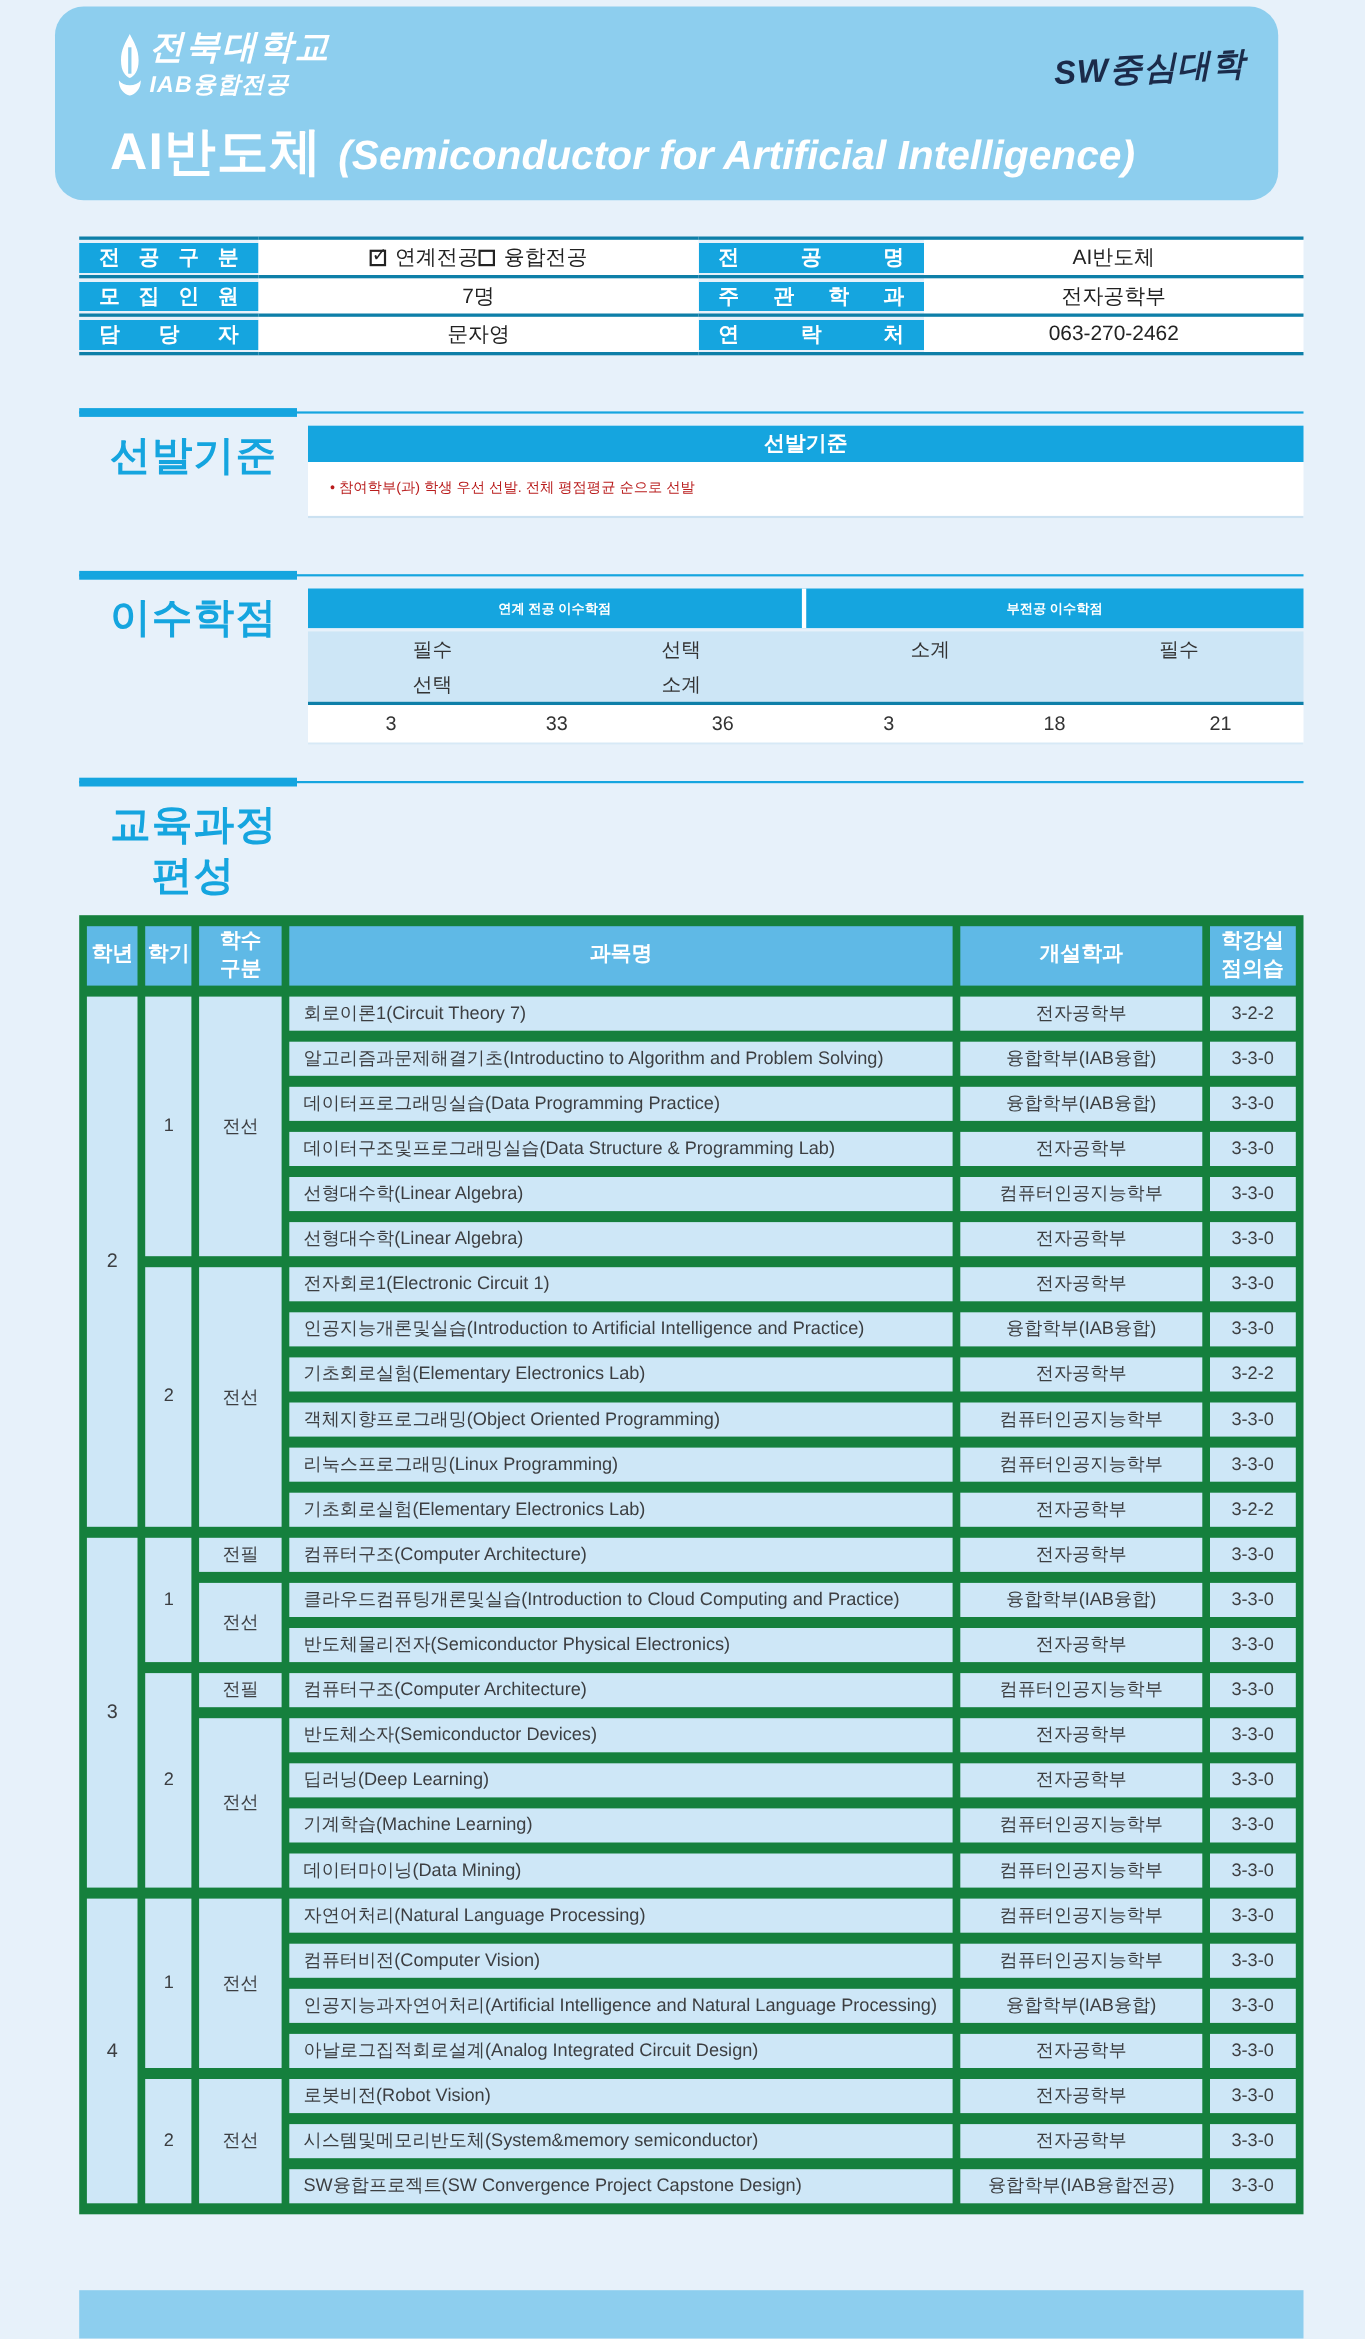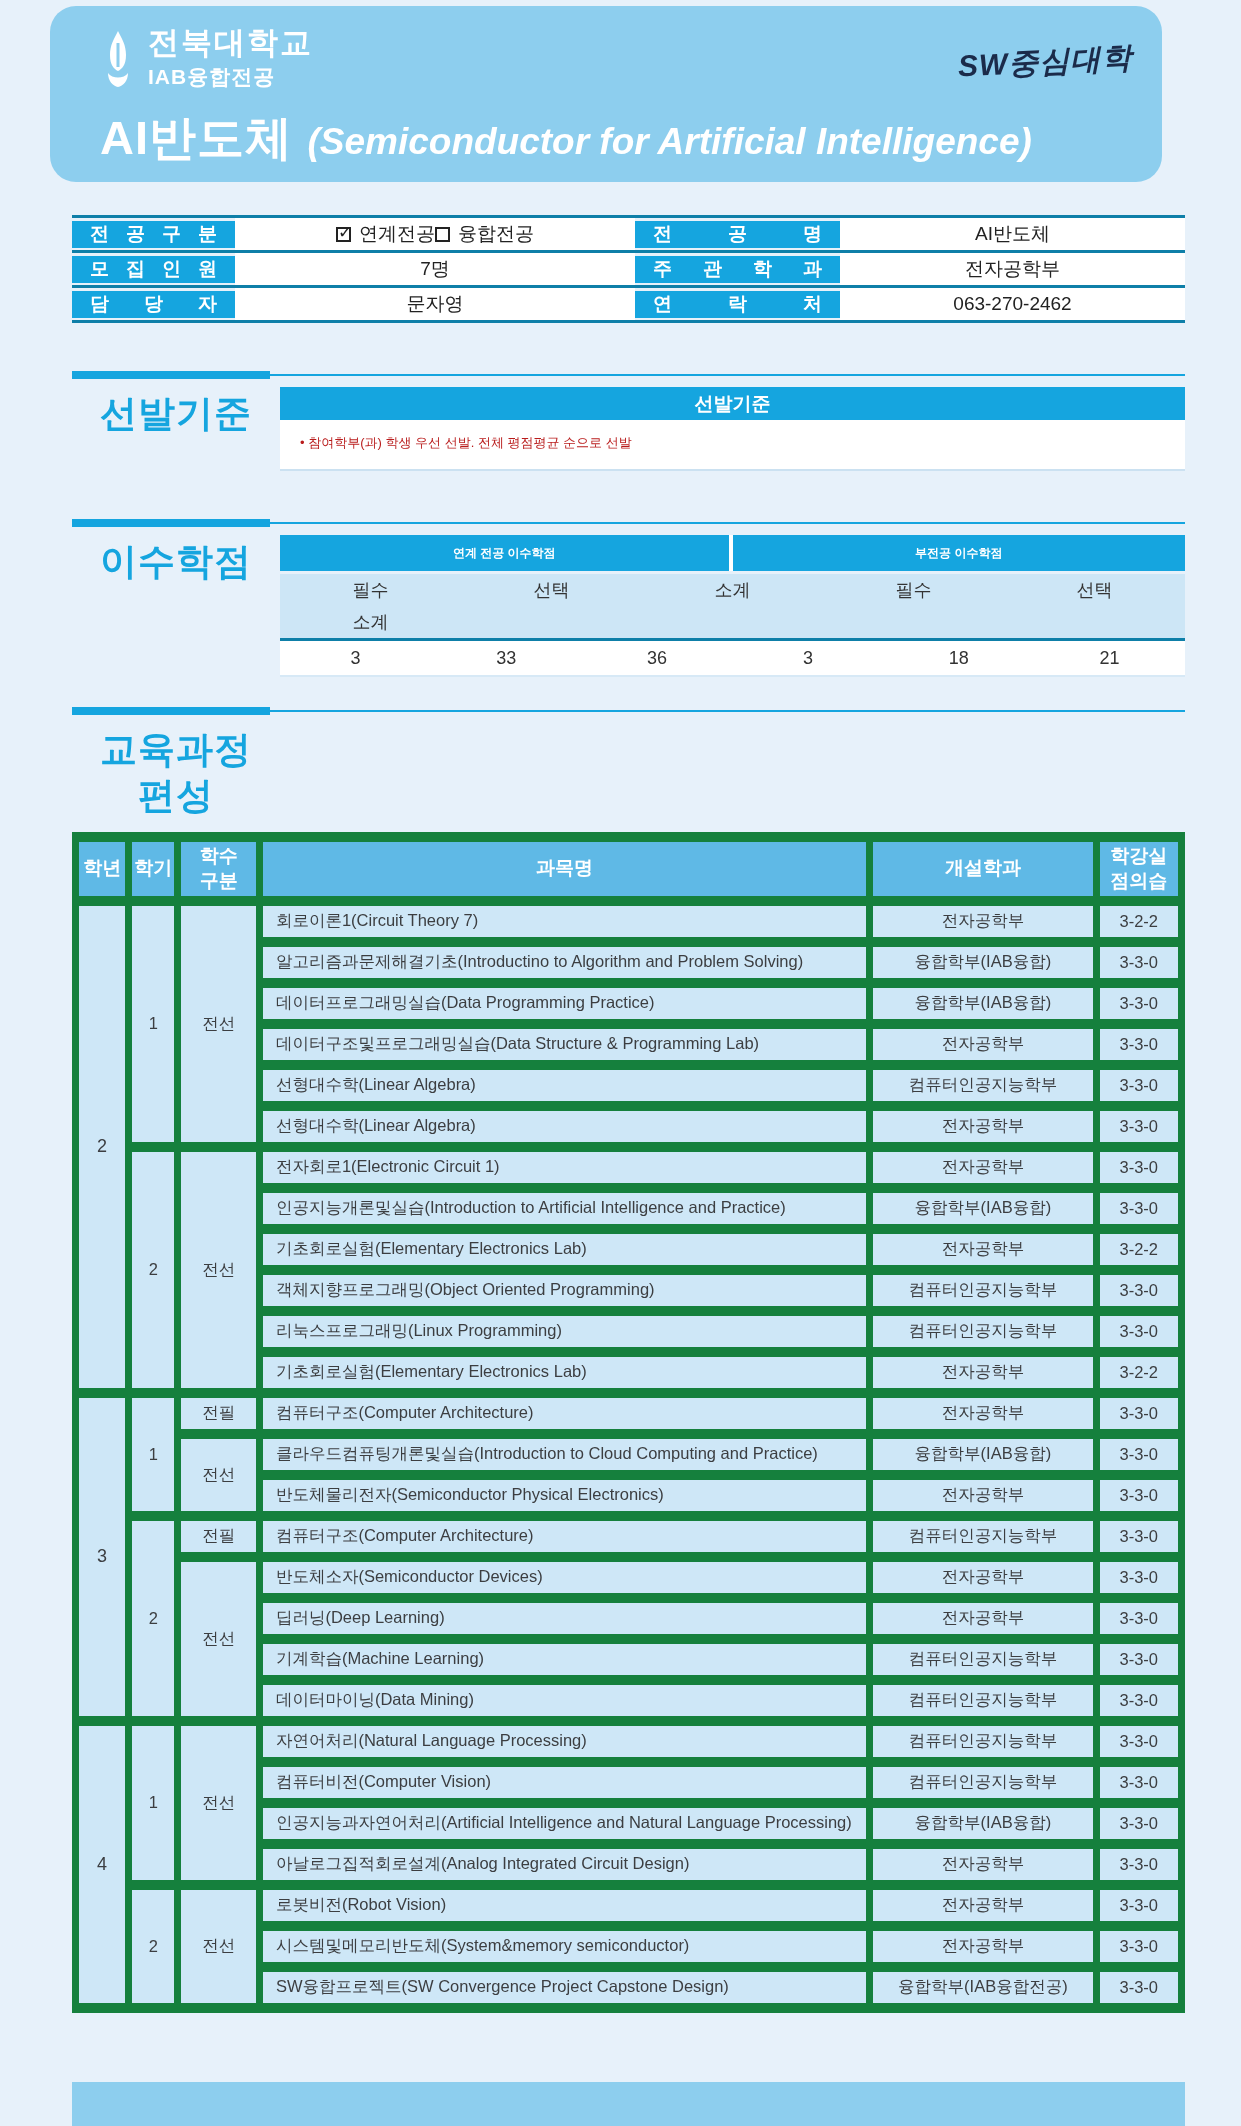--- a/index.html
+++ b/index.html
@@ -9,21 +9,21 @@
     font-family:"Liberation Sans","DejaVu Sans",sans-serif;
   }
   .content { padding:0 56px 0 72px; }
 
   
   .hero {
     margin:6px 0 0 -22px; width:1112px; height:176px;
     background:#8DCEEE; border-radius:26px;
     position:relative; padding:20px 0 0 50px;
   }
-  .logo { display:flex; align-items:center; gap:12px; }
+  .logo { display:flex; align-items:center; gap:0;font-style:italic; }
   .emblem { width:36px; height:56px; }
   .uni-name { font-size:31px; font-weight:800; color:#fff; letter-spacing:2px; line-height:1.1; }
   .center-name { font-size:21px; font-weight:700; color:#fff; letter-spacing:1px; margin-top:3px; }
   .badge {
     position:absolute; top:36px; right:30px;
     color:#1b2b4a; font-size:30px; font-weight:700; font-style:italic;
     transform:rotate(-3deg); letter-spacing:1px;
   }
   .hero-title { margin-top:16px; color:#fff; white-space:nowrap; }
   .hero-title .ko { font-size:47px; font-weight:800; letter-spacing:1px; }
@@ -54,21 +54,21 @@
   .section-content { flex:1; }
 
   
   .sel-header { background:#15A5DF; color:#fff; font-weight:700; font-size:19px; text-align:center; height:33px; line-height:33px; }
   .sel-body { background:#fff; font-size:13px; color:#b91c1c; padding:14px 20px 17px; border-bottom:2px solid #cbe1f1; }
 
   
   .cr-heads { display:grid; grid-template-columns:1fr 1fr; margin-bottom:3px; }
   .cr-h { background:#15A5DF; color:#fff; font-weight:700; font-size:12px; text-align:center; height:36px; line-height:36px; }
   .cr-h:first-child { border-right:4px solid #fff; }
-  .cr-sub { display:grid; grid-template-columns:repeat(5,1fr); background:#CDE6F6; border-bottom:3px solid #0E7FA8; }
+  .cr-sub { display:grid; grid-template-columns:repeat(4,1fr); background:#CDE6F6; border-bottom:3px solid #0E7FA8; }
   .cr-sub div { text-align:center; font-size:18px; color:#333; height:32px; line-height:32px; }
   .cr-data { display:grid; grid-template-columns:repeat(6,1fr); background:#fff; border-bottom:2px solid #d7e9f6; }
   .cr-data div { text-align:center; font-size:18px; color:#333; height:34px; line-height:34px; }
 
   
   .curr {
     width:100%; border-collapse:separate; border-spacing:7px 10px;
     background:#15803d; table-layout:fixed; margin-top:12px;
   }
   .curr th { background:#5FB9E6; color:#fff; font-weight:700; font-size:19px; height:54px; line-height:1.3; text-align:center; }

